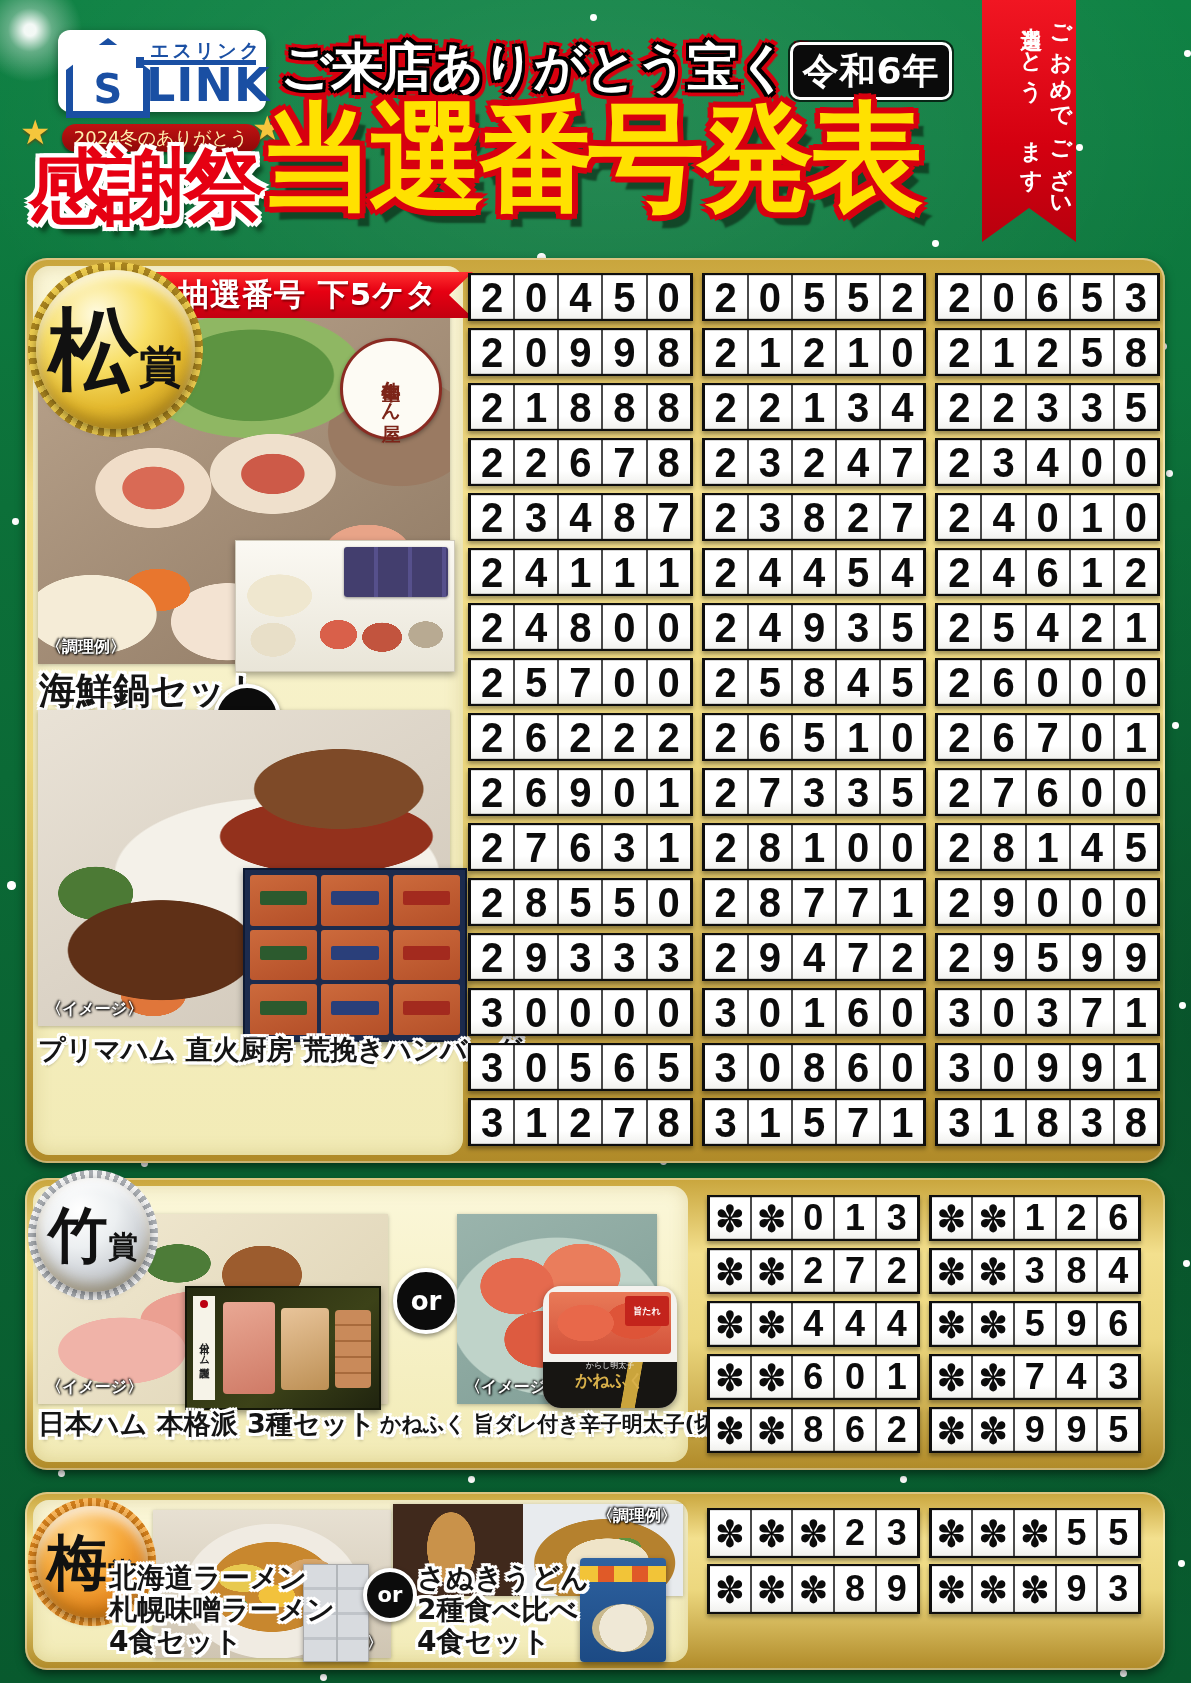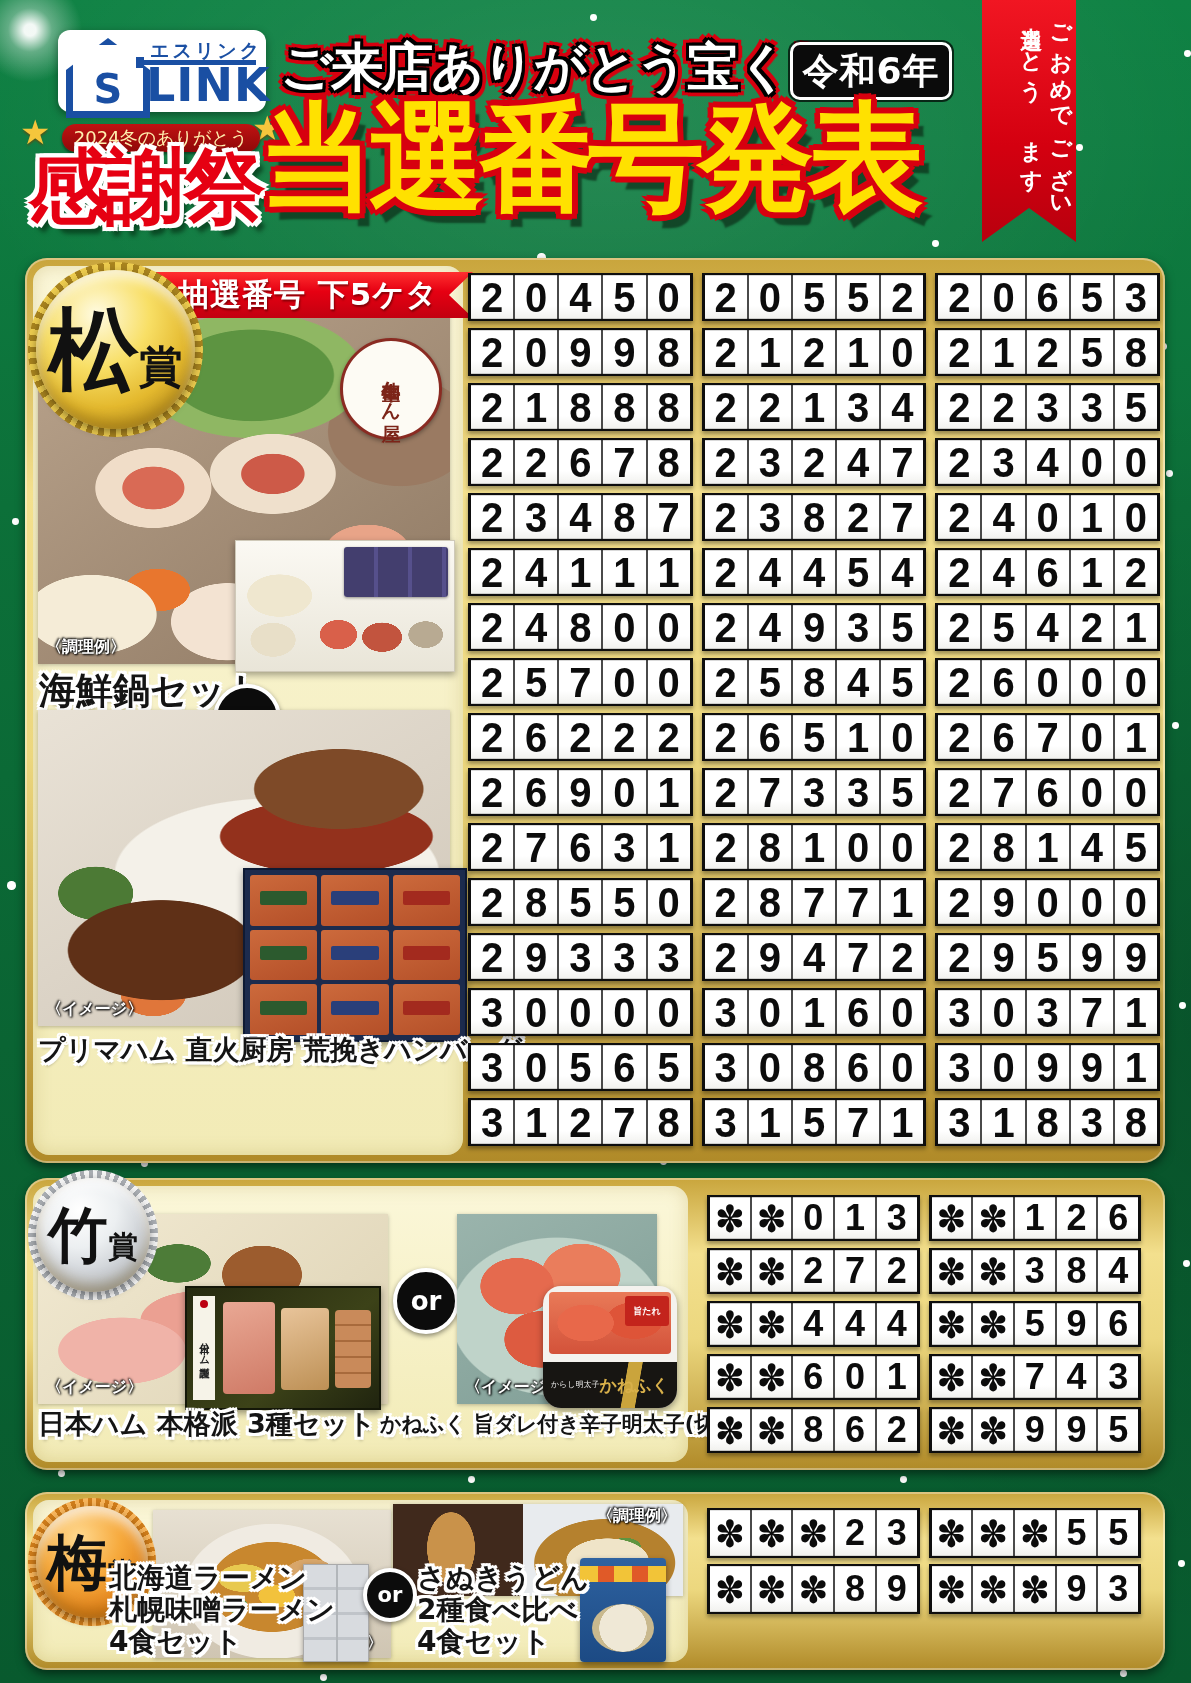--- a/index.html
+++ b/index.html
@@ -197,21 +197,21 @@
   #inset-kanefuku { left:518px; top:108px; width:134px; height:122px; position:absolute; background:#f4f2ee;
     border-radius:18px; box-shadow:0 3px 7px rgba(0,0,0,.4); overflow:hidden; }
   #k-contents { position:absolute; left:6px; top:6px; right:6px; height:62px; border-radius:4px;
     background:radial-gradient(40px 26px at 30% 50%,#e8684a 0 70%,transparent 71%),
       radial-gradient(40px 26px at 70% 46%,#de5438 0 70%,transparent 71%),
       linear-gradient(#e97a58,#d3523a); }
   #k-packet { position:absolute; right:8px; top:10px; width:44px; height:30px; background:#c3241c; border-radius:3px;
     color:#fff; font-size:9px; font-weight:700; display:flex; align-items:center; justify-content:center; }
   #k-band { position:absolute; left:0; right:0; bottom:0; height:46px;
     background:linear-gradient(100deg,#171512 60%,#caa43c 60.5% 70%,#171512 70.5%); color:#d8b04a;
-    display:flex; flex-direction:row; align-items:center; justify-content:center; line-height:1.1; }
+    display:flex; flex-direction:column; align-items:center; line-height:1.1; }
   #k-band .k-main { font-size:17px; font-weight:900; }
   #k-band .k-sub { font-size:8px; color:#eee; }
 
   
   #photo-ramen { left:128px; top:18px; width:238px; height:148px;
     background:
       radial-gradient(26px 16px at 52% 58%, #f2c23c 0 70%, transparent 71%),
       radial-gradient(40px 22px at 38% 46%, #e8c94f 0 62%, transparent 63%),
       radial-gradient(36px 20px at 66% 42%, #d8a66a 0 66%, transparent 67%),
       radial-gradient(22px 13px at 34% 64%, #5e9440 0 60%, transparent 61%),

